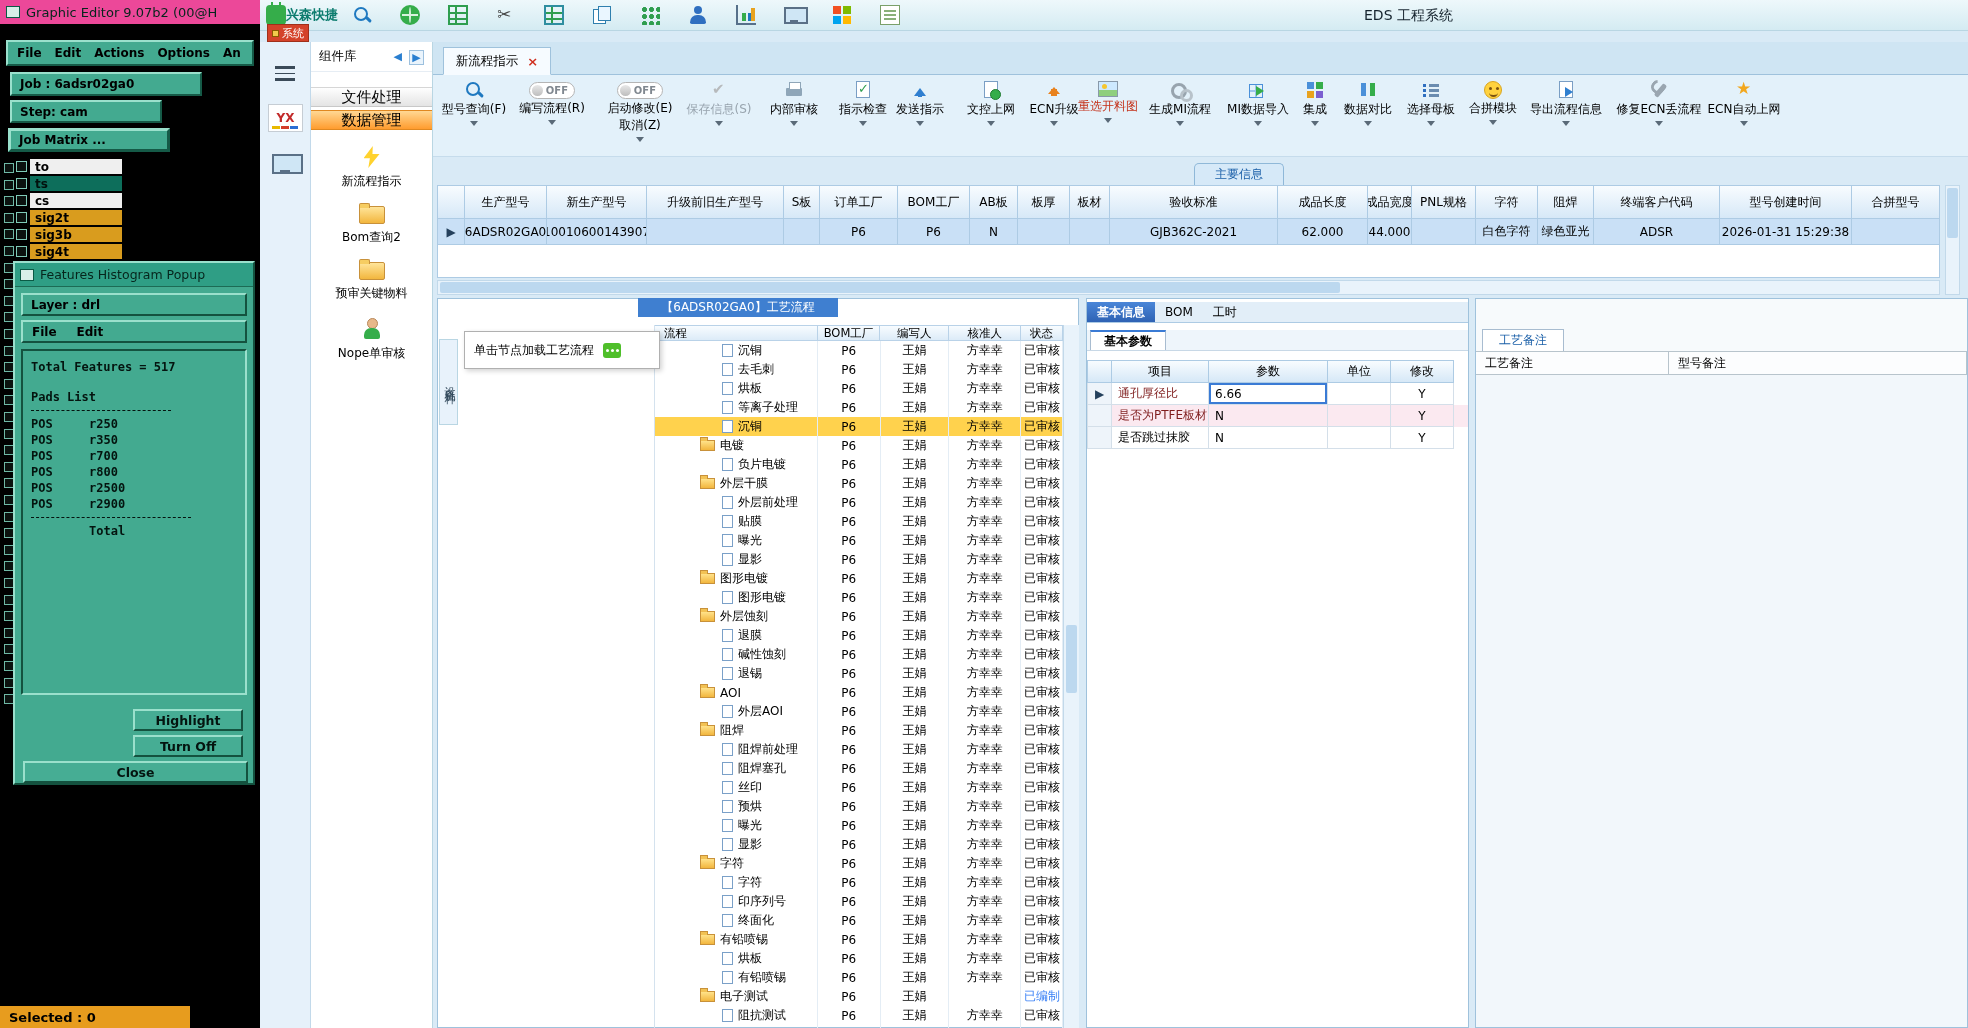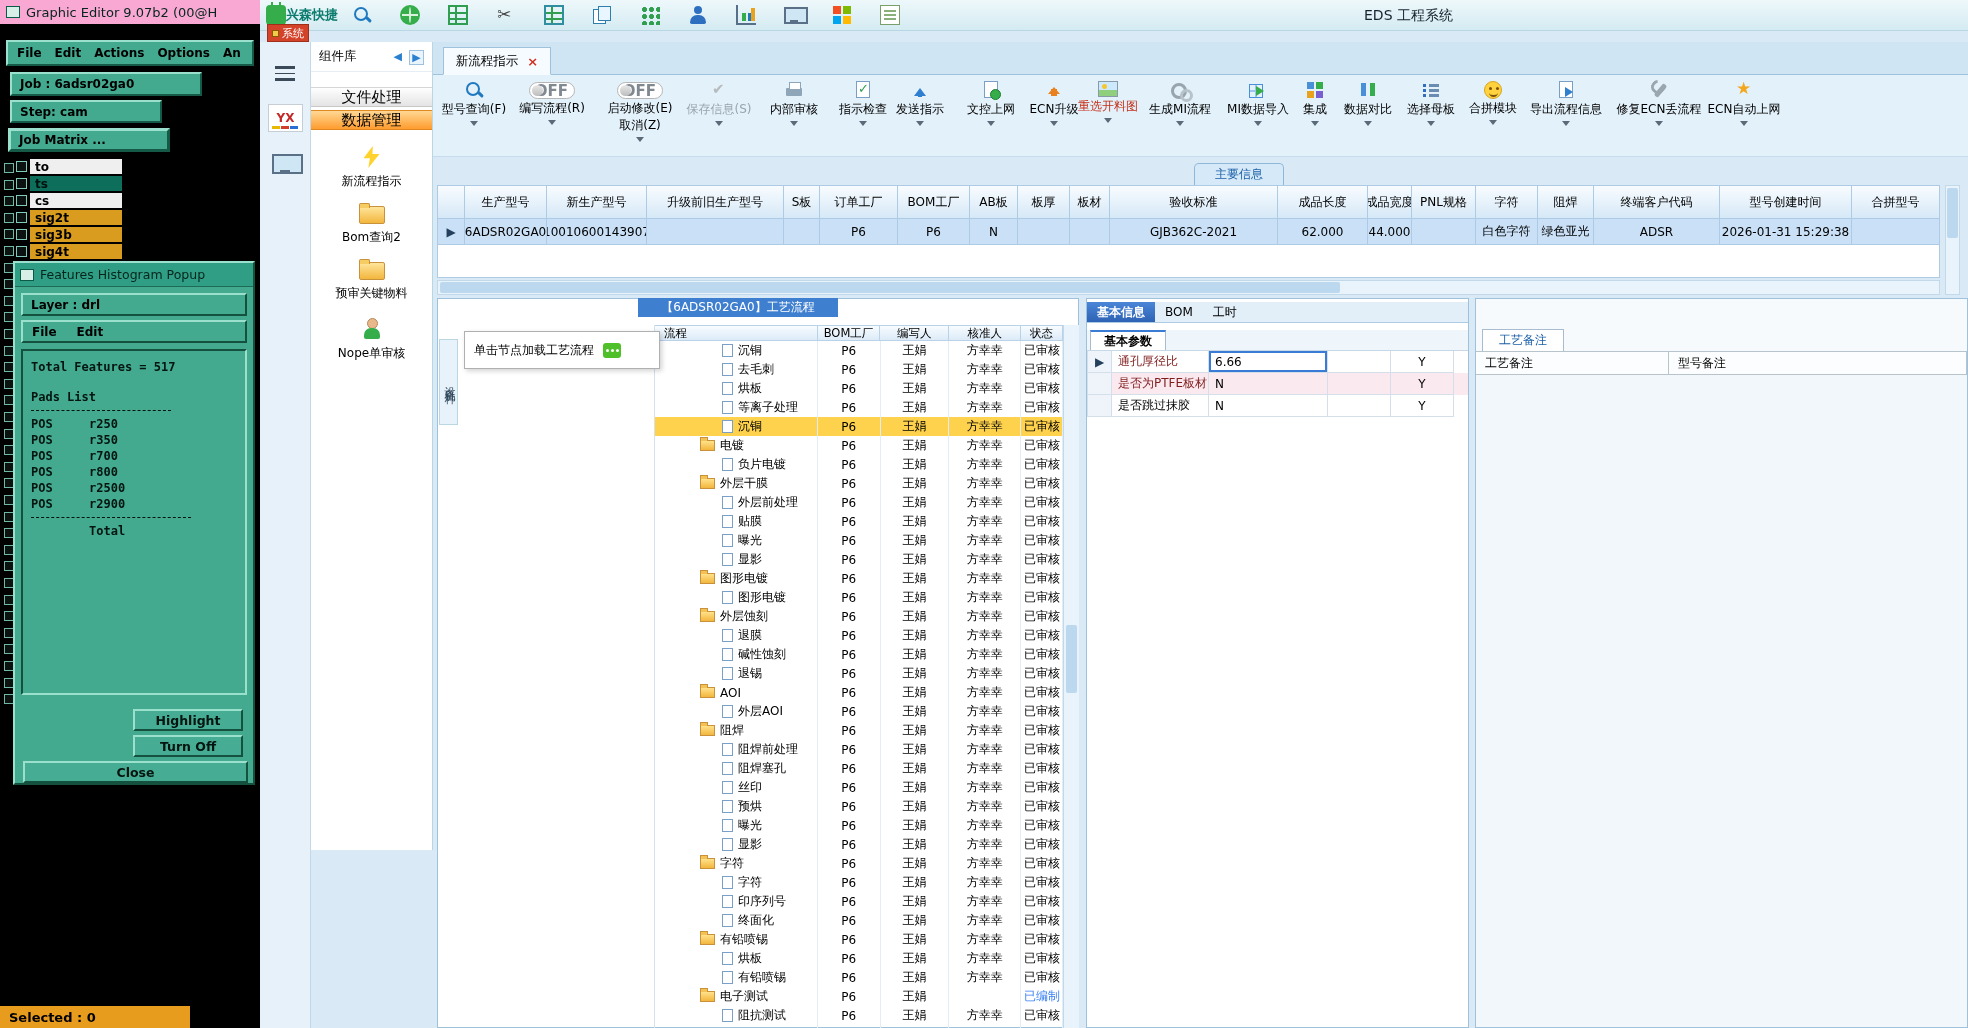--- a/index.html
+++ b/index.html
@@ -2,21 +2,21 @@
 <html><head>
 <meta charset="utf-8">
 <style>
   *{margin:0;padding:0;box-sizing:border-box}
   html,body{width:1968px;height:1028px;overflow:hidden}
   body{font-family:"DejaVu Sans","Liberation Sans",sans-serif;font-size:12px;color:#000;background:#444}
   .screen{position:relative;width:1968px;height:1028px;background:#000;overflow:hidden}
 
   
   .la{position:absolute;left:0;top:0;width:260px;height:1028px;background:#000}
-  .la-title{position:absolute;left:0;top:0;width:260px;height:24px;background:#f9a8d4;display:flex;align-items:center;gap:6px;padding:0 6px;font-size:13px;white-space:nowrap;overflow:hidden;color:#06251c}
+  .la-title{position:absolute;left:0;top:0;width:260px;height:24px;background:#ec4899;display:flex;align-items:center;gap:6px;padding:0 6px;font-size:13px;white-space:nowrap;overflow:hidden;color:#06251c}
   .wicon{width:14px;height:12px;background:#d8efe8;border:1px solid #0b5a45;flex:0 0 auto}
   .la-menu{position:absolute;left:6px;top:40px;width:248px;height:26px;background:#43aa90;border:2px solid;border-color:#9ae0cc #155a47 #155a47 #9ae0cc;display:flex;gap:13px;align-items:center;padding:0 9px;font-weight:bold;white-space:nowrap;overflow:hidden}
   .la-box{position:absolute;background:#43aa90;border:2px solid;border-color:#9ae0cc #155a47 #155a47 #9ae0cc;display:flex;align-items:center;padding:0 8px;font-weight:bold;white-space:nowrap}
   .lrow{display:flex;align-items:center;height:17px;gap:3px}
   .lchk{width:11px;height:11px;background:#0b120f;border:1px solid #7fcab8}
   .lname{width:92px;height:15px;display:flex;align-items:center;padding:0 5px;font-weight:bold;font-size:12px;overflow:hidden}
   .ln-plain{background:#efefef}
   .ln-selected{background:#0d6e5b;color:#02110d}
   .ln-orange{background:#d99c1e}
   .strip{position:absolute;left:4px;top:163px;width:12px;height:560px}
@@ -46,21 +46,21 @@
   .sys-ico{width:7px;height:7px;background:#f2c94c;border:1px solid #8a5a00}
 
   .ra-side{position:absolute;left:0;top:42px;width:51px;height:986px;background:#e6f1fa;border-right:1px solid #c2d9ea}
   .hamb{position:absolute;left:15px;top:24px;width:20px;height:15px;border-top:3px solid #3a4a58;border-bottom:3px solid #3a4a58;background:linear-gradient(transparent 40%,#3a4a58 40% 60%,transparent 60%)}
   .yx{position:absolute;left:8px;top:62px;width:35px;height:28px;background:#fff;border:1px solid #c6cdd4;display:flex;align-items:center;justify-content:center;font-weight:bold;font-size:12px;color:#c22a2a}
   .yx::after{content:"";position:absolute;left:3px;bottom:2px;width:8px;height:3px;background:#e8b900;box-shadow:9px 0 0 #d43c2a,18px 0 0 #2a6fd4}
   .scr{position:absolute;left:12px;top:112px;width:27px;height:22px}
   .scr::before{content:"";position:absolute;left:0;top:0;width:27px;height:16px;border:2px solid #5a7086;background:#cfe6f5}
   .scr::after{content:"";position:absolute;left:8px;top:16px;width:10px;height:4px;background:#5a7086}
 
-  .comp{position:absolute;left:51px;top:42px;width:122px;height:808px;background:#fff;border-right:1px solid #b9d6e3}
+  .comp{position:absolute;left:51px;top:42px;width:122px;height:986px;background:#fff;border-right:1px solid #b9d6e3}
   .comp-head{height:30px;display:flex;align-items:center;padding:0 8px;font-size:12.5px;border-bottom:1px solid #e6edf4;position:relative}
   .arrL,.arrR{position:absolute;top:8px;color:#2a7fd0;font-size:11px;line-height:14px}
   .arrL{right:30px}
   .arrR{right:8px;width:15px;height:15px;border:1px solid #9cc0de;background:#eaf4fc;text-align:center}
   .comp-bar{height:20px;margin-top:15px;display:flex;align-items:center;justify-content:center;font-size:15px;background:linear-gradient(#fefefe,#e4e4e4);border-top:1px solid #d6d6d6;border-bottom:1px solid #c8c8c8}
   .comp-bar.active{margin-top:3px;background:linear-gradient(#ffd894,#ff9c2e);border-color:#e08820}
   .comp-item{margin-top:16px;display:flex;flex-direction:column;align-items:center;gap:5px;font-size:12px}
   .ci-flash{width:16px;height:22px;background:#ffd22e;clip-path:polygon(58% 0,0 56%,40% 56%,30% 100%,100% 36%,56% 36%)}
   .ci-folder{width:26px;height:18px;background:linear-gradient(#ffe59a,#f2b63e);border:1px solid #c8913a;border-radius:2px;position:relative}
   .ci-folder::before{content:"";position:absolute;left:-1px;top:-4px;width:9px;height:4px;background:#f6cd62;border:1px solid #c8913a;border-bottom:none;border-radius:2px 2px 0 0}
@@ -72,21 +72,21 @@
   .tabbar{position:absolute;left:0;top:0;width:1535px;height:33px;background:#cfe5f3;border-bottom:1px solid #9fc2dc}
   .doctab{position:absolute;left:10px;top:5px;width:108px;height:28px;background:#f6fbff;border:1px solid #9fc2dc;border-bottom:1px solid #f6fbff;display:flex;align-items:center;justify-content:center;gap:9px;font-size:12.5px}
   .closex{color:#d03020;font-weight:bold;font-size:13px;line-height:13px}
 
   .toolbar{position:absolute;left:0;top:33px;width:1535px;height:82px;background:#e3f1fa;border-bottom:1px solid #c6dcec}
   .tbb{position:absolute;top:3px;height:78px;display:flex;flex-direction:column;align-items:center}
   .tbl{font-size:12px;line-height:15px;white-space:nowrap;margin-top:2px}
   .red{color:#c43018}
   .graytext{color:#98a4ae}
   .dd{width:0;height:0;border:4px solid transparent;border-top:5px solid #5a6a78;margin-top:4px}
-  .pill{width:46px;height:17px;margin-top:4px;background:#fff;border:1px solid #b5b5b5;border-radius:9px;font-size:15px;font-weight:bold;color:#808890;display:flex;align-items:center;justify-content:flex-end;padding-right:6px;position:relative}
+  .pill{width:46px;height:17px;margin-top:4px;background:#fff;border:1px solid #b5b5b5;border-radius:9px;font-size:10px;font-weight:bold;color:#808890;display:flex;align-items:center;justify-content:flex-end;padding-right:6px;position:relative}
   .pill::before{content:"";position:absolute;left:2px;top:2px;width:11px;height:11px;border-radius:50%;background:linear-gradient(#e8e8e8,#bdbdbd)}
 
   .bi{width:20px;height:20px;position:relative;display:inline-block;margin-top:2px;flex:0 0 auto}
   .bi-search::before{content:"";position:absolute;left:2px;top:2px;width:10px;height:10px;border:2.5px solid #1f79c0;border-radius:50%}
   .bi-search::after{content:"";position:absolute;left:13px;top:13px;width:7px;height:3px;background:#1f79c0;transform:rotate(45deg);border-radius:2px}
   .bi-save::before{content:"✔";position:absolute;left:3px;top:0;color:#9fb0ba;font-size:15px}
   .bi-print::before{content:"";position:absolute;left:2px;top:8px;width:16px;height:8px;background:#8fa6b8;border-radius:1px}
   .bi-print::after{content:"";position:absolute;left:5px;top:2px;width:10px;height:6px;background:#fff;border:1px solid #8fa6b8}
   .bi-checkdoc::before,.bi-docnet::before,.bi-export::before{content:"";position:absolute;left:3px;top:1px;width:12px;height:15px;background:#fff;border:1px solid #7a9ec4}
   .bi-checkdoc::after{content:"✓";position:absolute;left:5px;top:1px;color:#2f9e4f;font-weight:bold;font-size:13px}
@@ -954,20 +954,27 @@
 
       <div class="params">
         <div class="ptabs">
           <div class="ptab on">基本信息</div>
           <div class="ptab">BOM</div>
           <div class="ptab">工时</div>
         </div>
         <div class="psub">
           <div class="psubtab">基本参数</div>
         </div>
+        <div class="ph">
+            <div class="phc" style="width: 25px;"></div>
+            <div class="phc" style="width: 97px;">项目</div>
+            <div class="phc" style="width: 119px;">参数</div>
+            <div class="phc" style="width: 63px;">单位</div>
+            <div class="phc" style="width: 63px;">修改</div>
+          </div>
         <div>
             <div class="prw">
               <div class="pc psel">▶</div>
               <div class="pc pitem magenta">通孔厚径比</div>
               <div class="pc pval focus">6.66</div>
               <div class="pc punit"></div>
               <div class="pc pmod">Y</div>
             </div>
             <div class="prw rose">
               <div class="pc psel"></div>

